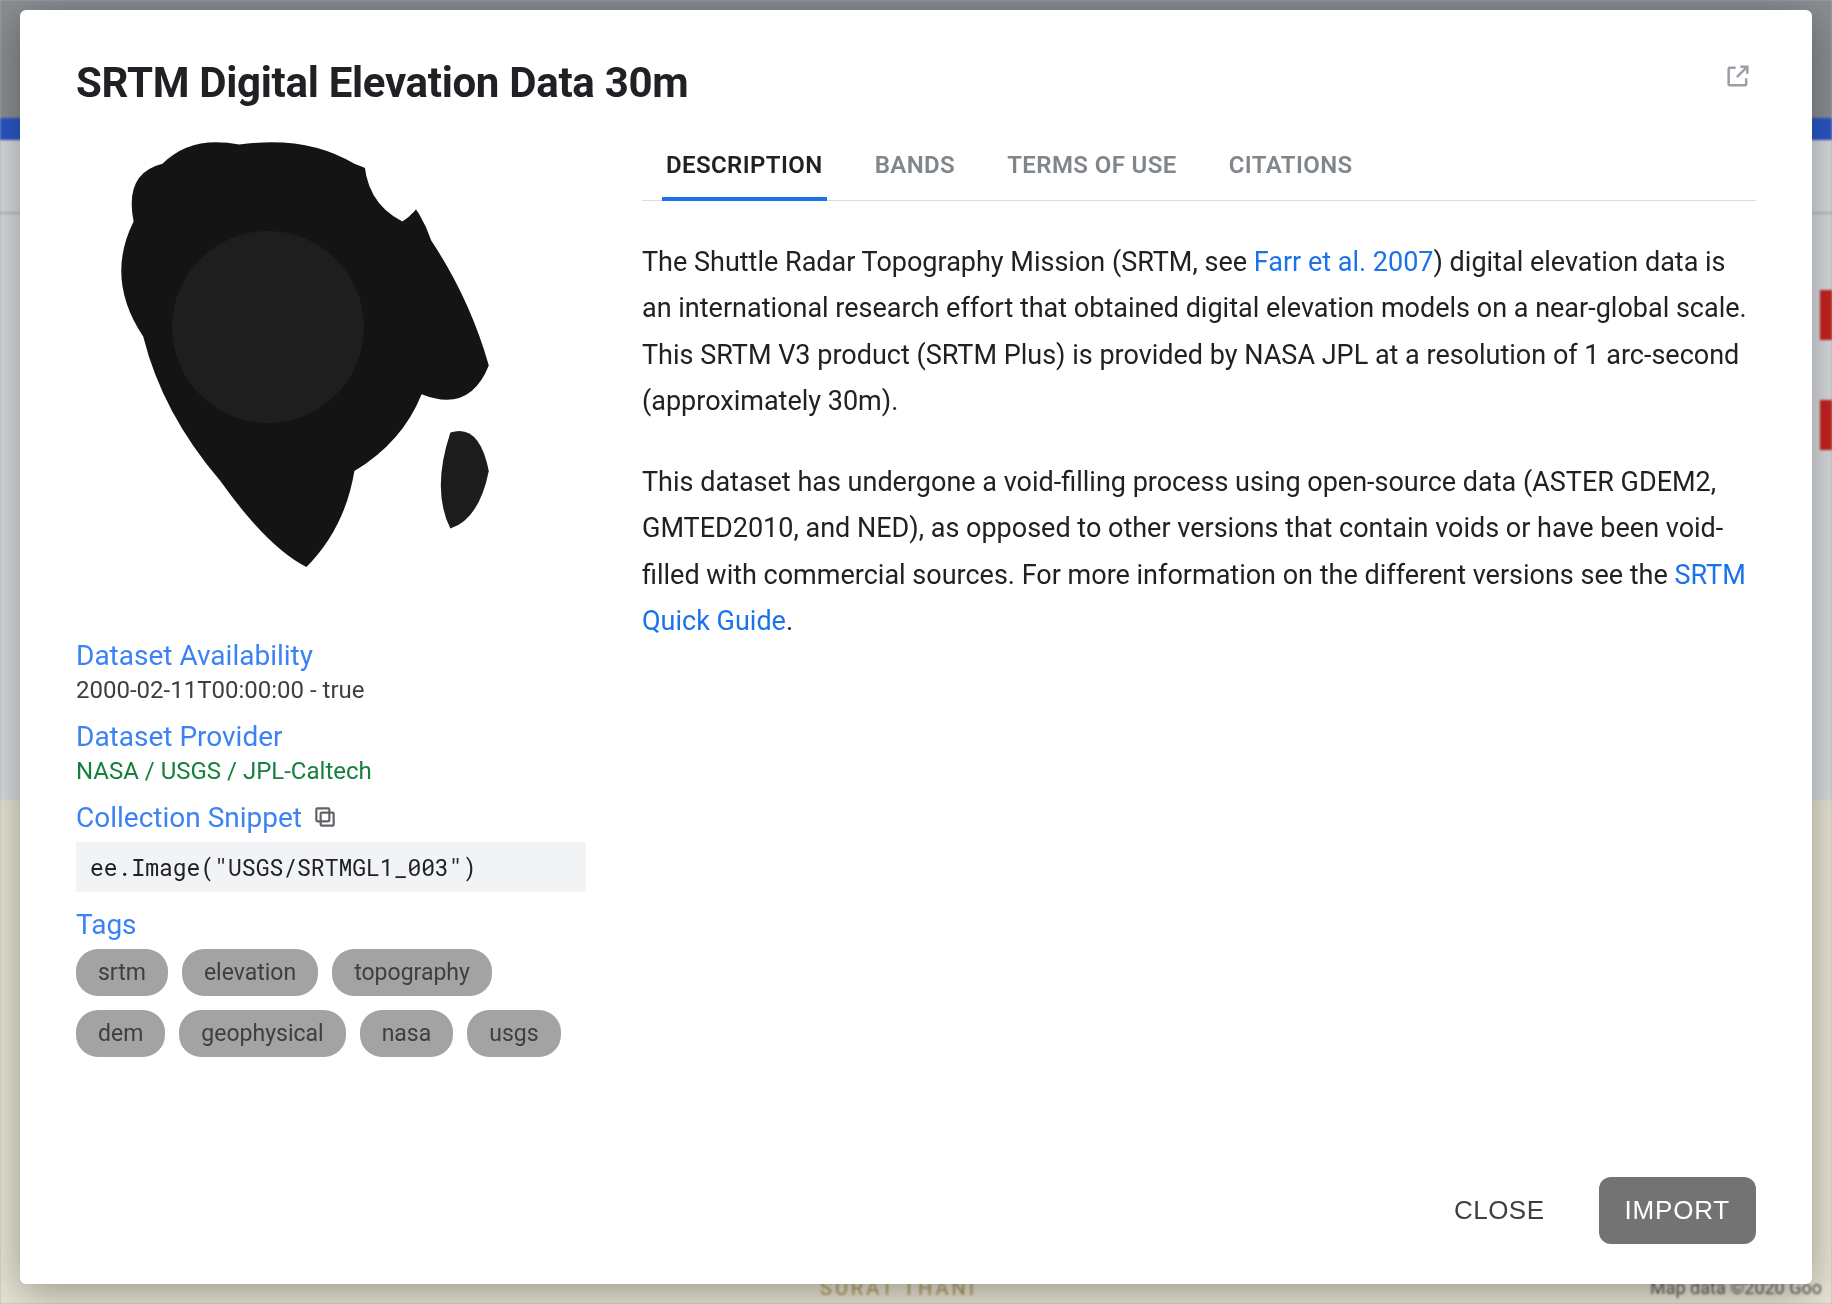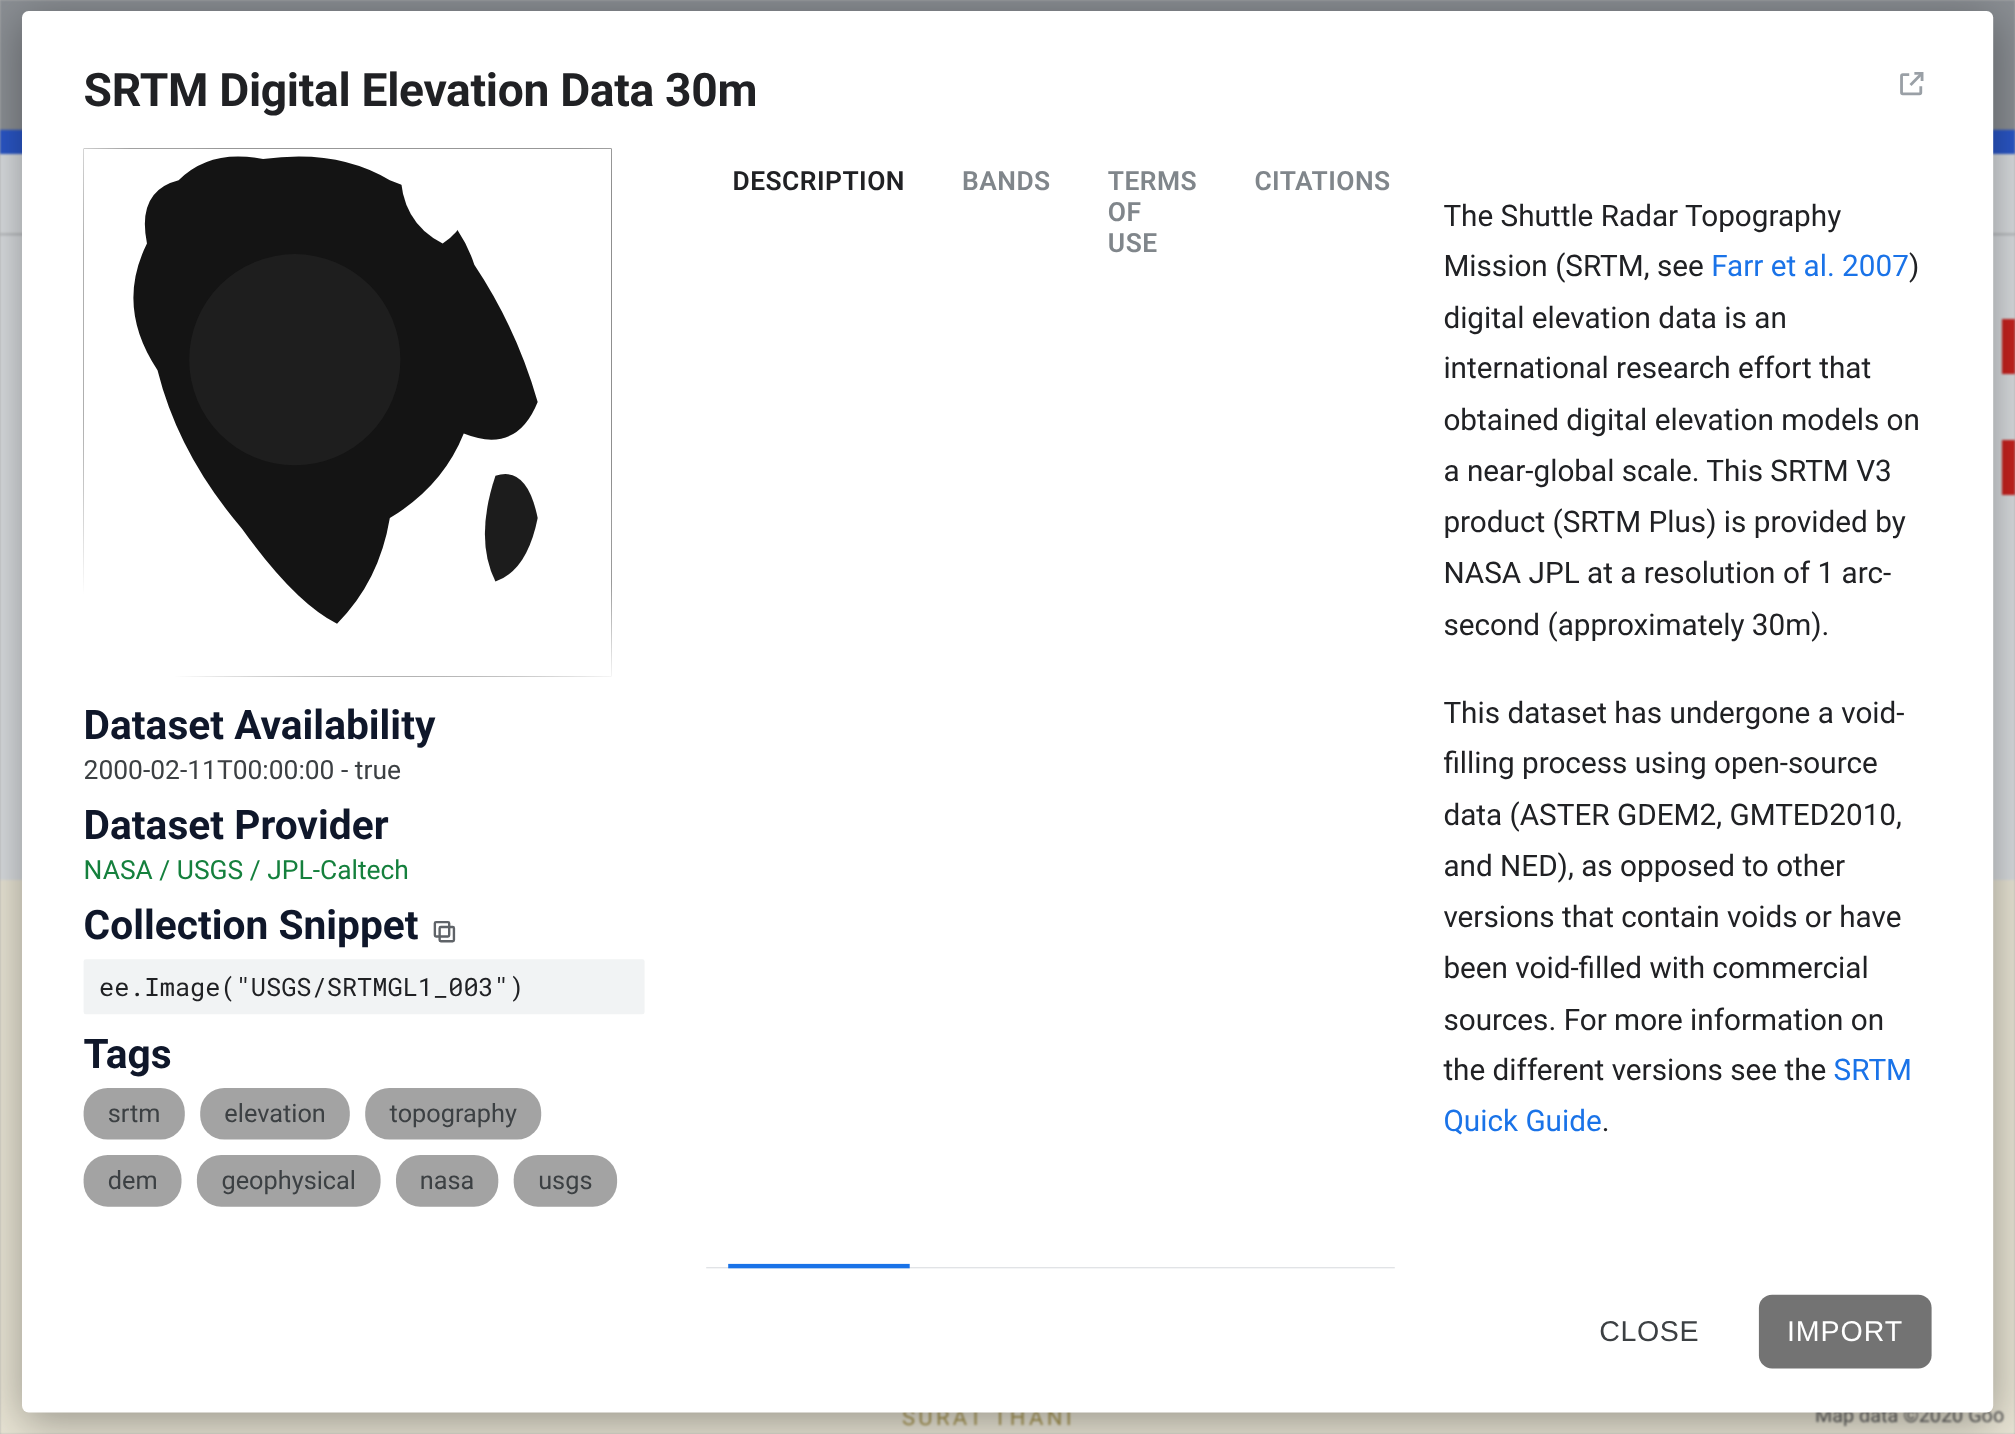--- a/index.html
+++ b/index.html
@@ -76,23 +76,23 @@
     width: 480px;
     height: 480px;
     background: radial-gradient(circle at 60% 35%, #ffffff 0 8%, #e9e9e9 10% 12%, #141414 22% 55%, #2a2a2a 60% 70%, #ffffff 88%);
     position: relative;
     margin-bottom: 24px;
     overflow:hidden;
   }
   .thumb svg { width:100%; height:100%; display:block; }
 
   .meta-label {
-    font-size: 37px;
-    color: #0f172a;
-    font-weight: 700;
+    font-size: 28px;
+    color: #3b82f6;
+    font-weight: 400;
     margin-top: 4px;
     margin-bottom: 4px;
   }
   .meta-value {
     font-size: 24px;
     color: #3c4043;
     margin-bottom: 16px;
   }
   .meta-link {
     font-size: 24px;
@@ -122,23 +122,22 @@
     color:#3c4043;
     border-radius: 22px;
     padding: 10px 22px;
     font-size: 23px;
     cursor: pointer;
   }
 
   .right-col {
     flex: 1;
     display:flex;
-    flex-direction:row;
+    flex-direction:column;
     min-width:0;
-    gap:44px;
   }
   .tabs {
     display:flex;
     border-bottom: 1px solid #dadce0;
     gap: 44px;
     padding-left: 20px;
   }
   .tab {
     font-size: 24px;
     font-weight: 600;

